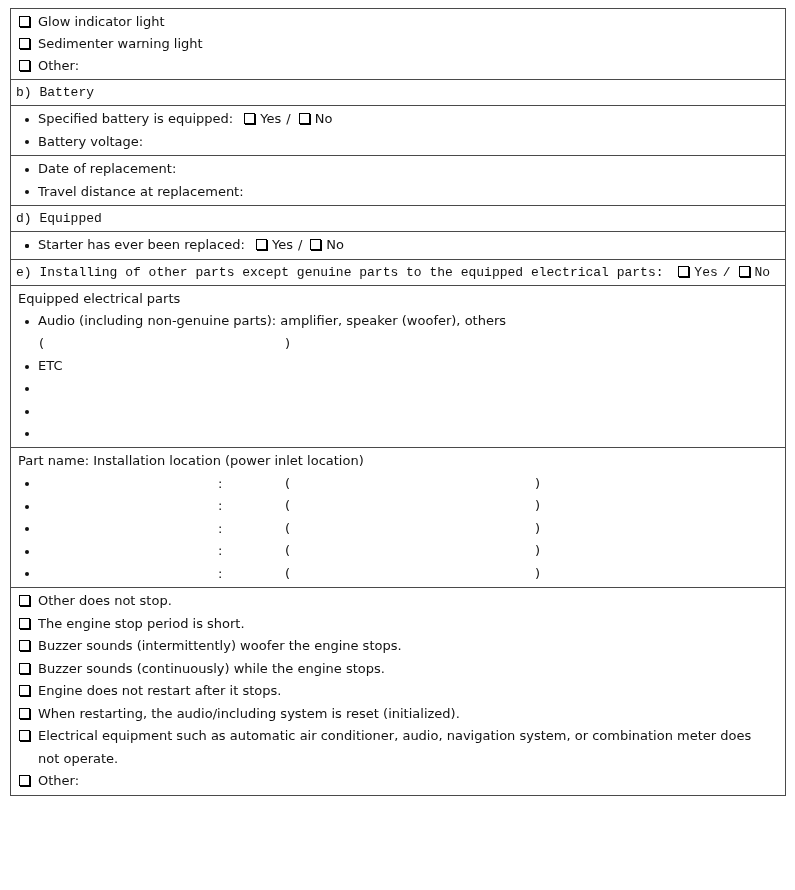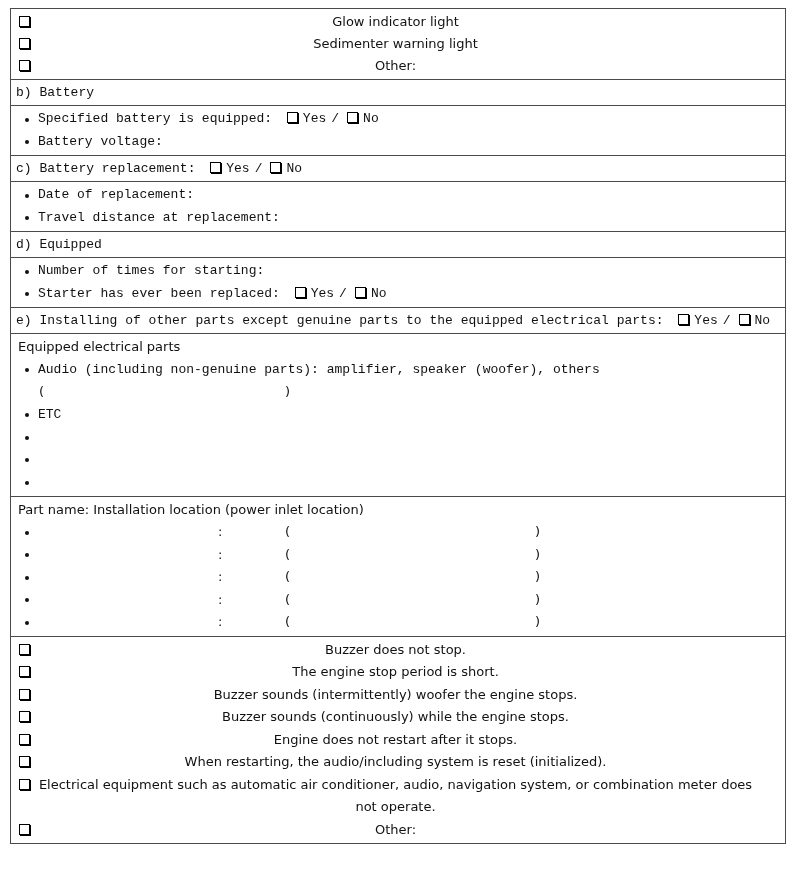--- a/index.html
+++ b/index.html
@@ -39,34 +39,32 @@
     box-shadow: 1px 1px 0 0 #000;
     background: #fff;
     vertical-align: -1px;
   }
 
   
   .check-item {
     position: relative;
     padding-left: 21px;
     padding-right: 26px;
-    text-align: center;
   }
   .check-item > .cb {
     position: absolute;
     left: 2px;
     top: 5px;
   }
   .tight .check-item { line-height: 22px; }
 
   
   .bullet-item {
     position: relative;
     padding-left: 21px;
-    font-family: Liberation Mono, monospace;
   }
   .dot {
     display: inline-block;
     width: 4px;
     height: 4px;
     background: #111;
     border-radius: 50%;
   }
   .bullet-item > .dot {
     position: absolute;
@@ -127,46 +125,39 @@
         <span class="yesno">
           <span class="cb"></span><span>Yes</span><span class="sep">/</span><span class="cb"></span><span>No</span>
         </span>
       </div>
       <div class="bullet-item">
         <span class="dot"></span>
         <span>Battery voltage:</span>
       </div>
     </div>
 
-    <div class="row header-row">
-      <span class="hdr-label">c) Battery replacement:</span>
-      <span class="yesno">
-        <span class="cb"></span><span>Yes</span><span class="sep">/</span><span class="cb"></span><span>No</span>
-      </span>
-    </div>
 
     <div class="row list-row">
       <div class="bullet-item">
         <span class="dot"></span>
         <span>Date of replacement:</span>
       </div>
       <div class="bullet-item">
         <span class="dot"></span>
         <span>Travel distance at replacement:</span>
       </div>
     </div>
 
     <div class="row header-row">
       <span class="hdr-label">d) Equipped</span>
     </div>
 
     <div class="row list-row">
       <div class="bullet-item">
         <span class="dot"></span>
-        <span>Number of times for starting:</span>
       </div>
       <div class="bullet-item">
         <span class="dot"></span>
         <span>Starter has ever been replaced:</span>
         <span class="yesno">
           <span class="cb"></span><span>Yes</span><span class="sep">/</span><span class="cb"></span><span>No</span>
         </span>
       </div>
     </div>
 
@@ -227,21 +218,21 @@
         <span class="pn-colon">:</span>
         <span class="pn-open">(</span>
         <span class="pn-close">)</span>
       </div>
     </div>
 
 
     <div class="row list-row">
       <div class="check-item">
         <span class="cb"></span>
-        <span>Buzzer does not stop.</span>
+        <span>Other does not stop.</span>
       </div>
       <div class="check-item">
         <span class="cb"></span>
         <span>The engine stop period is short.</span>
       </div>
       <div class="check-item">
         <span class="cb"></span>
         <span>Buzzer sounds (intermittently) woofer the engine stops.</span>
       </div>
       <div class="check-item">

